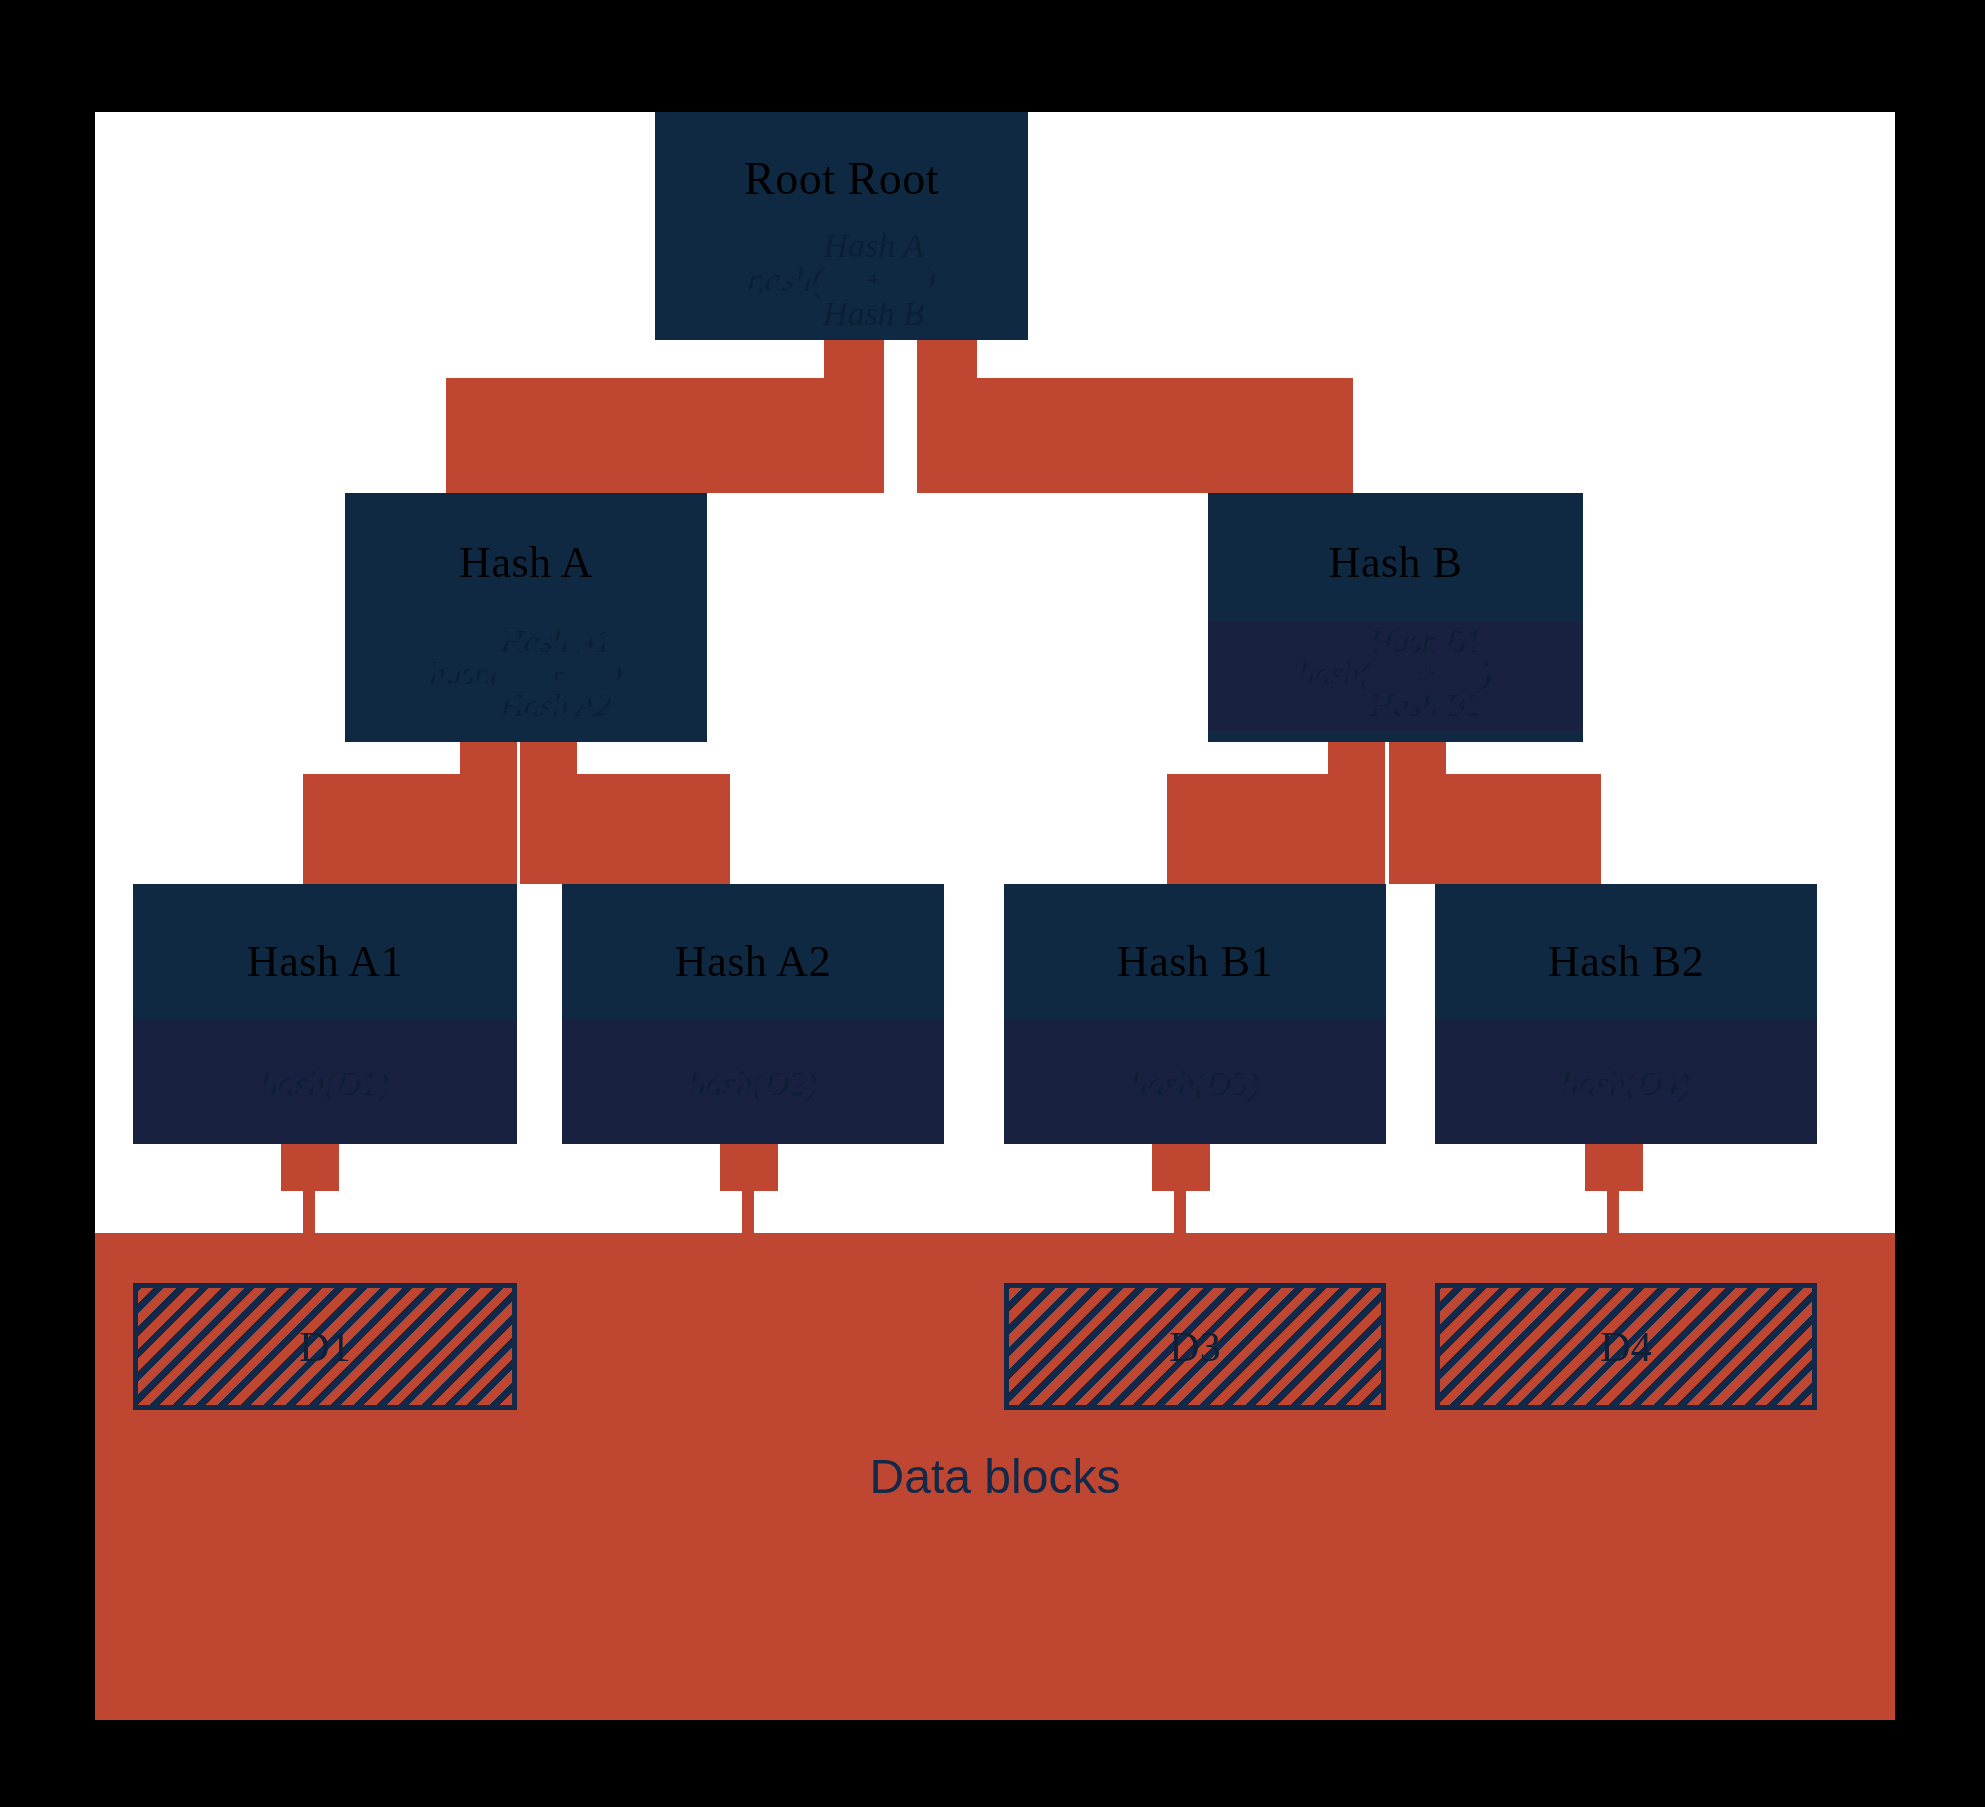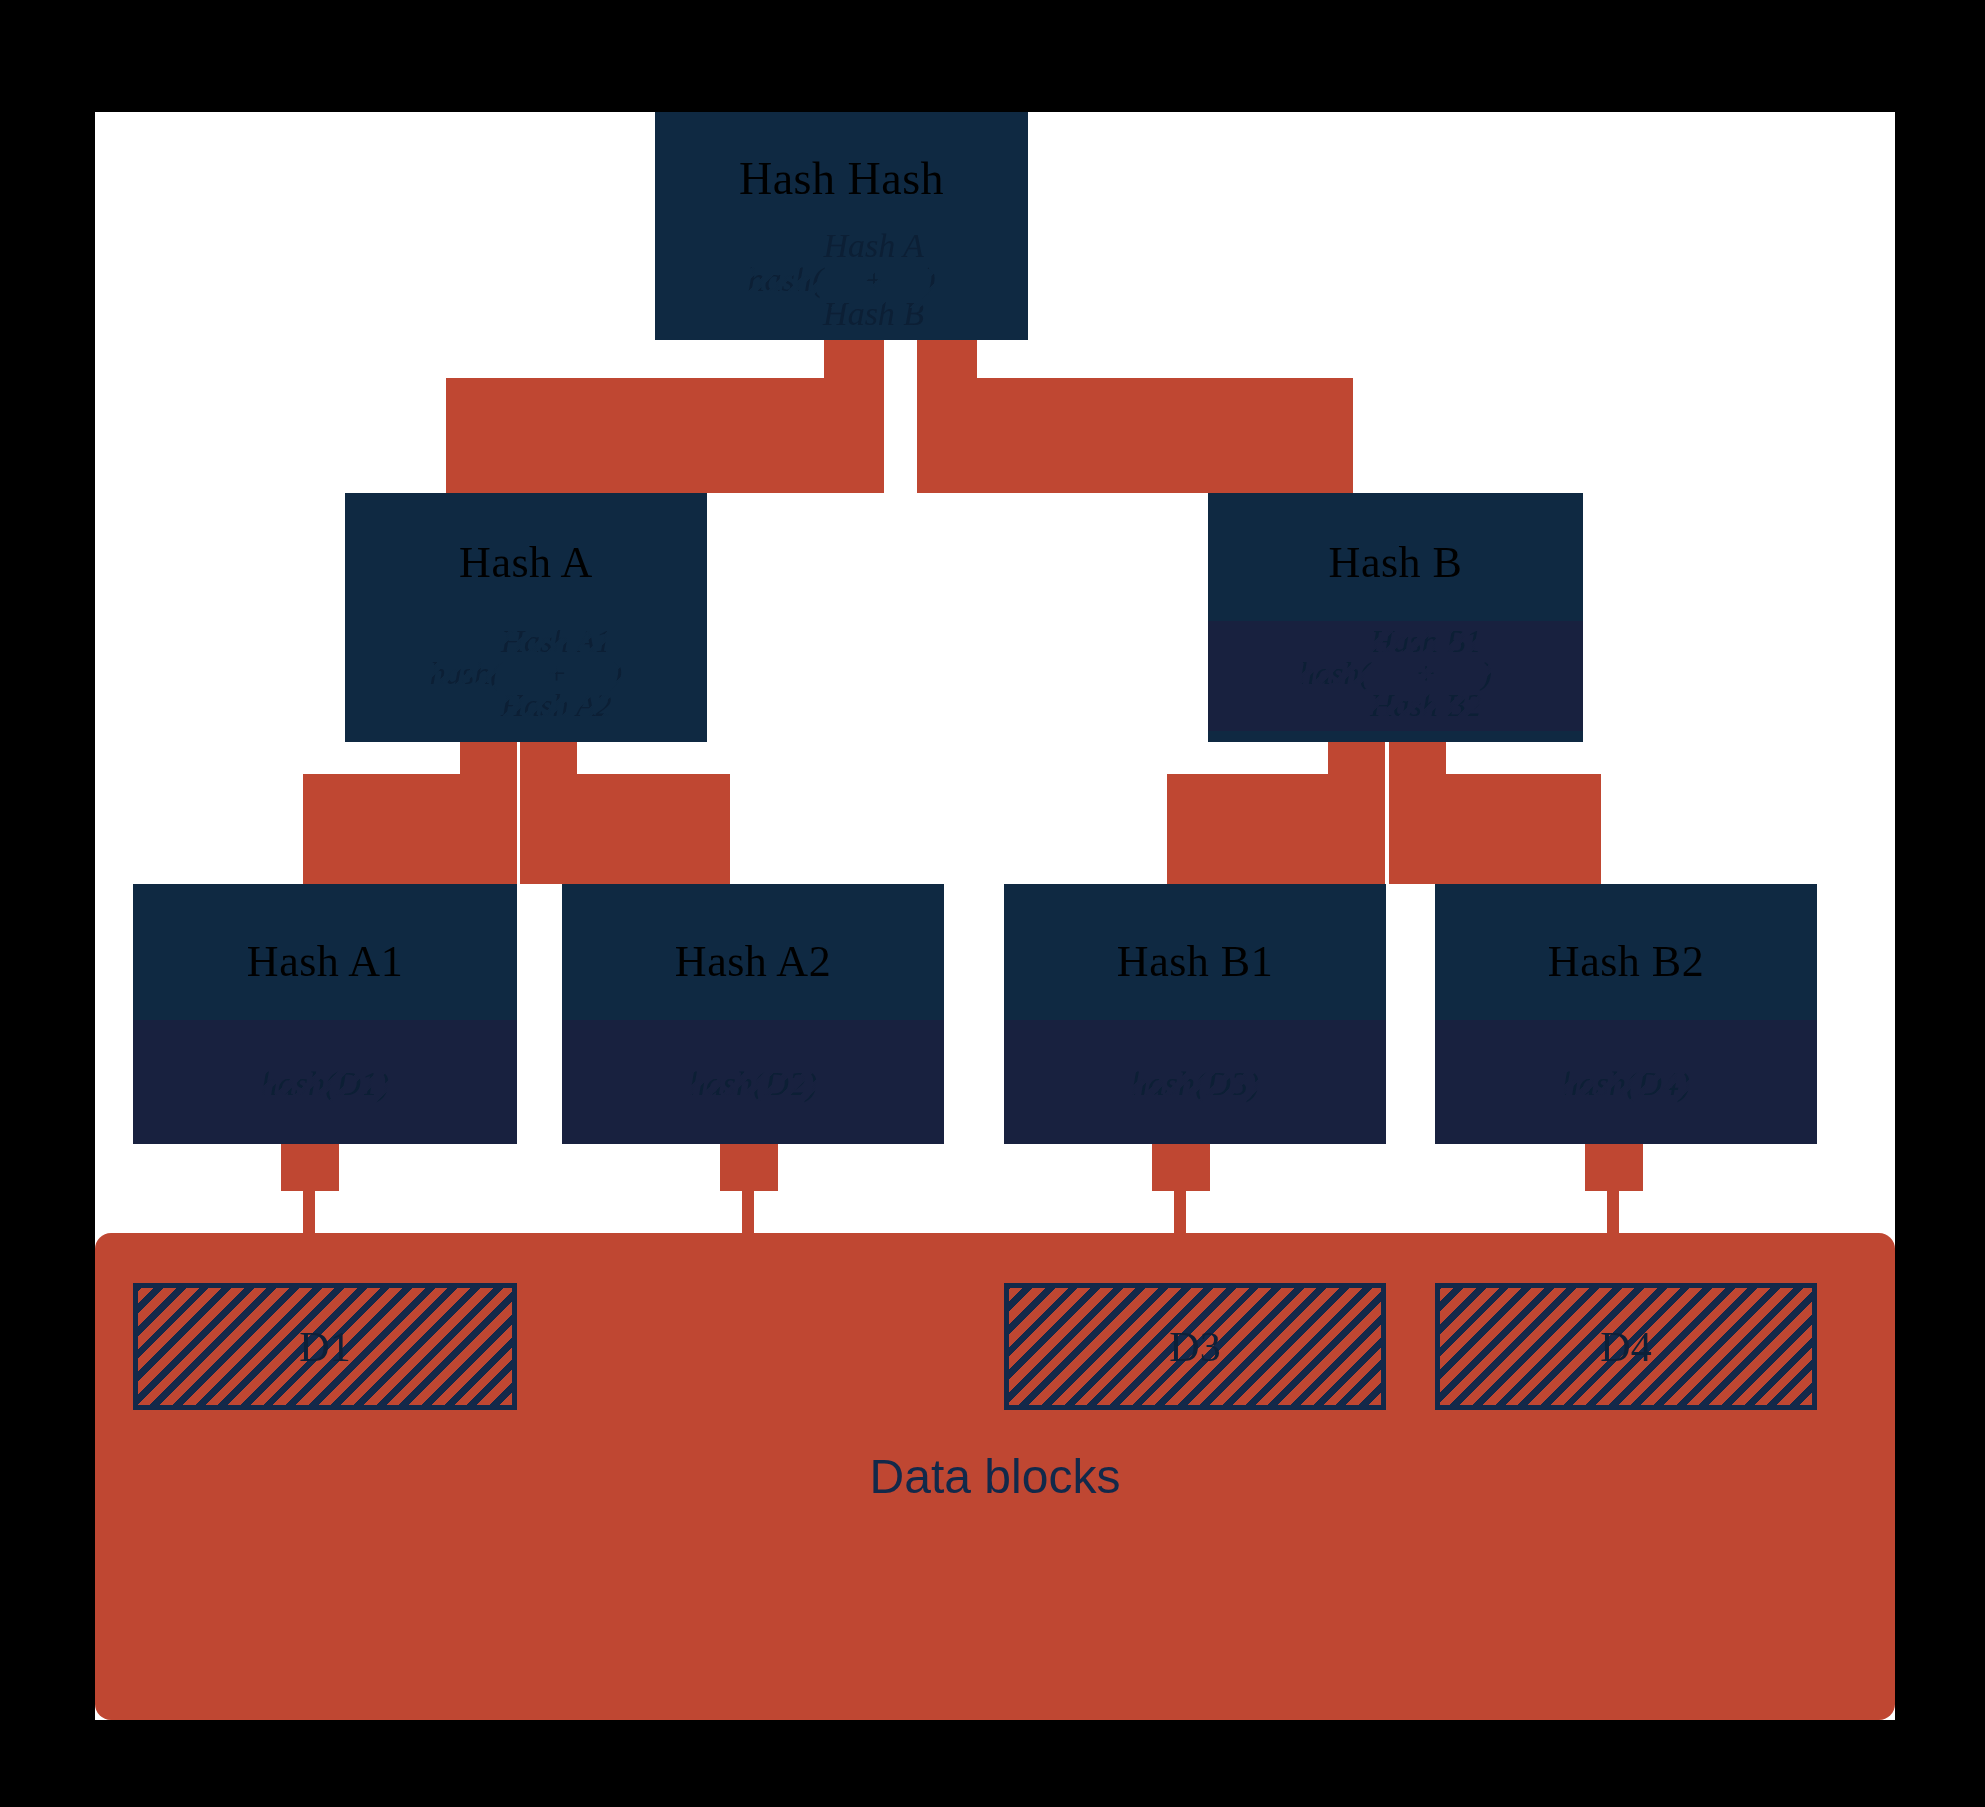--- a/index.html
+++ b/index.html
@@ -105,21 +105,20 @@
       rgba(24,33,63,0.0) 7px,
       rgba(24,33,63,0.95) 7px,
       rgba(24,33,63,0.95) 14px
     );
   }
 
   
   #data-strip {
     position: absolute;
     background: #bf4732;
-    border-radius: 16px;
   }
   .data-block {
     position: absolute;
     box-sizing: border-box;
     border: 5px solid #13294a;
     background-color: #bf4732;
     background-image: repeating-linear-gradient(
       -45deg,
       #bf4732 0px,
       #bf4732 9px,
@@ -149,21 +148,21 @@
     white-space: nowrap;
   }
 </style>
 </head>
 <body>
 
 <div id="stage">
   <div id="canvas">
 
     <div class="node" style="left:560px; top:0px; width:373px; height:228px;">
-      <div class="title" style="top:40px; font-size:46px;">Hash Hash</div>
+      <div class="title" style="top:40px; font-size:46px;">Root Root</div>
       <div class="formula" style="top:132px; height:72px; font-size:34px;">
         <span>hash(</span>
         <span class="stack">
           <span>Hash A</span>
           <span>+</span>
           <span>Hash B</span>
         </span>
         <span>)</span>
       </div>
       <div class="hatch-band" style="left:0px; top:152px; width:373px; height:44px;"></div>

